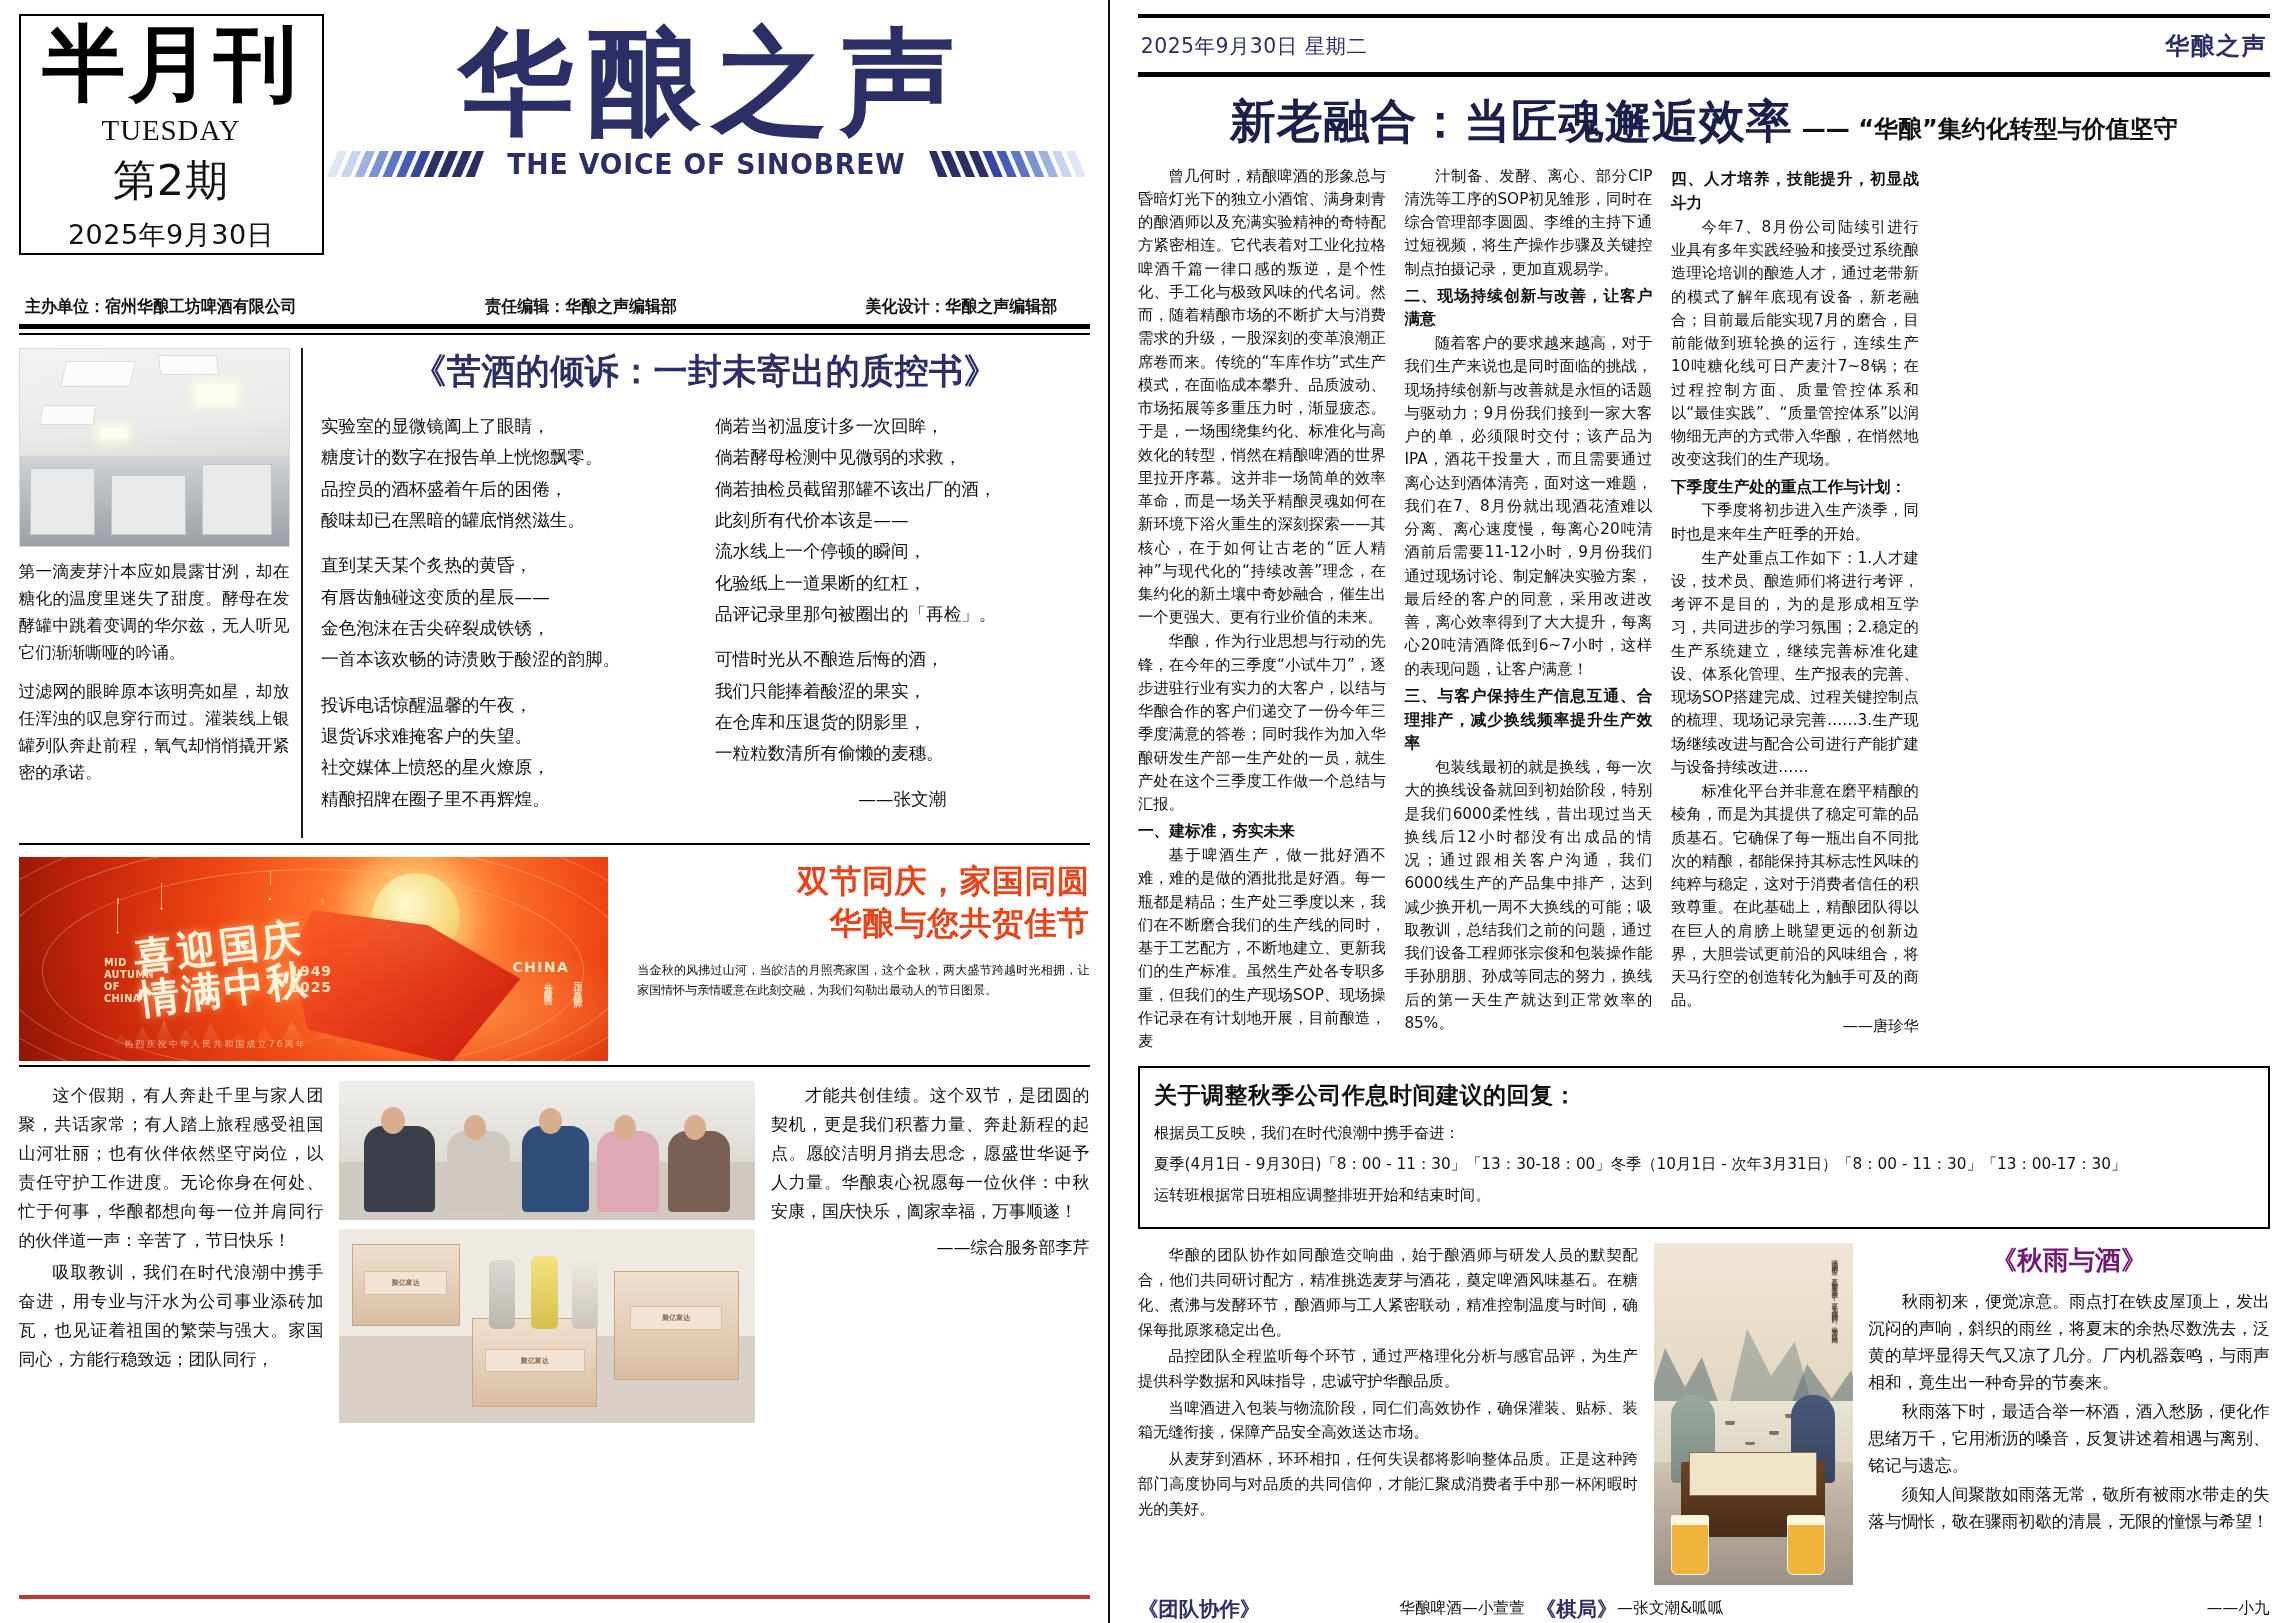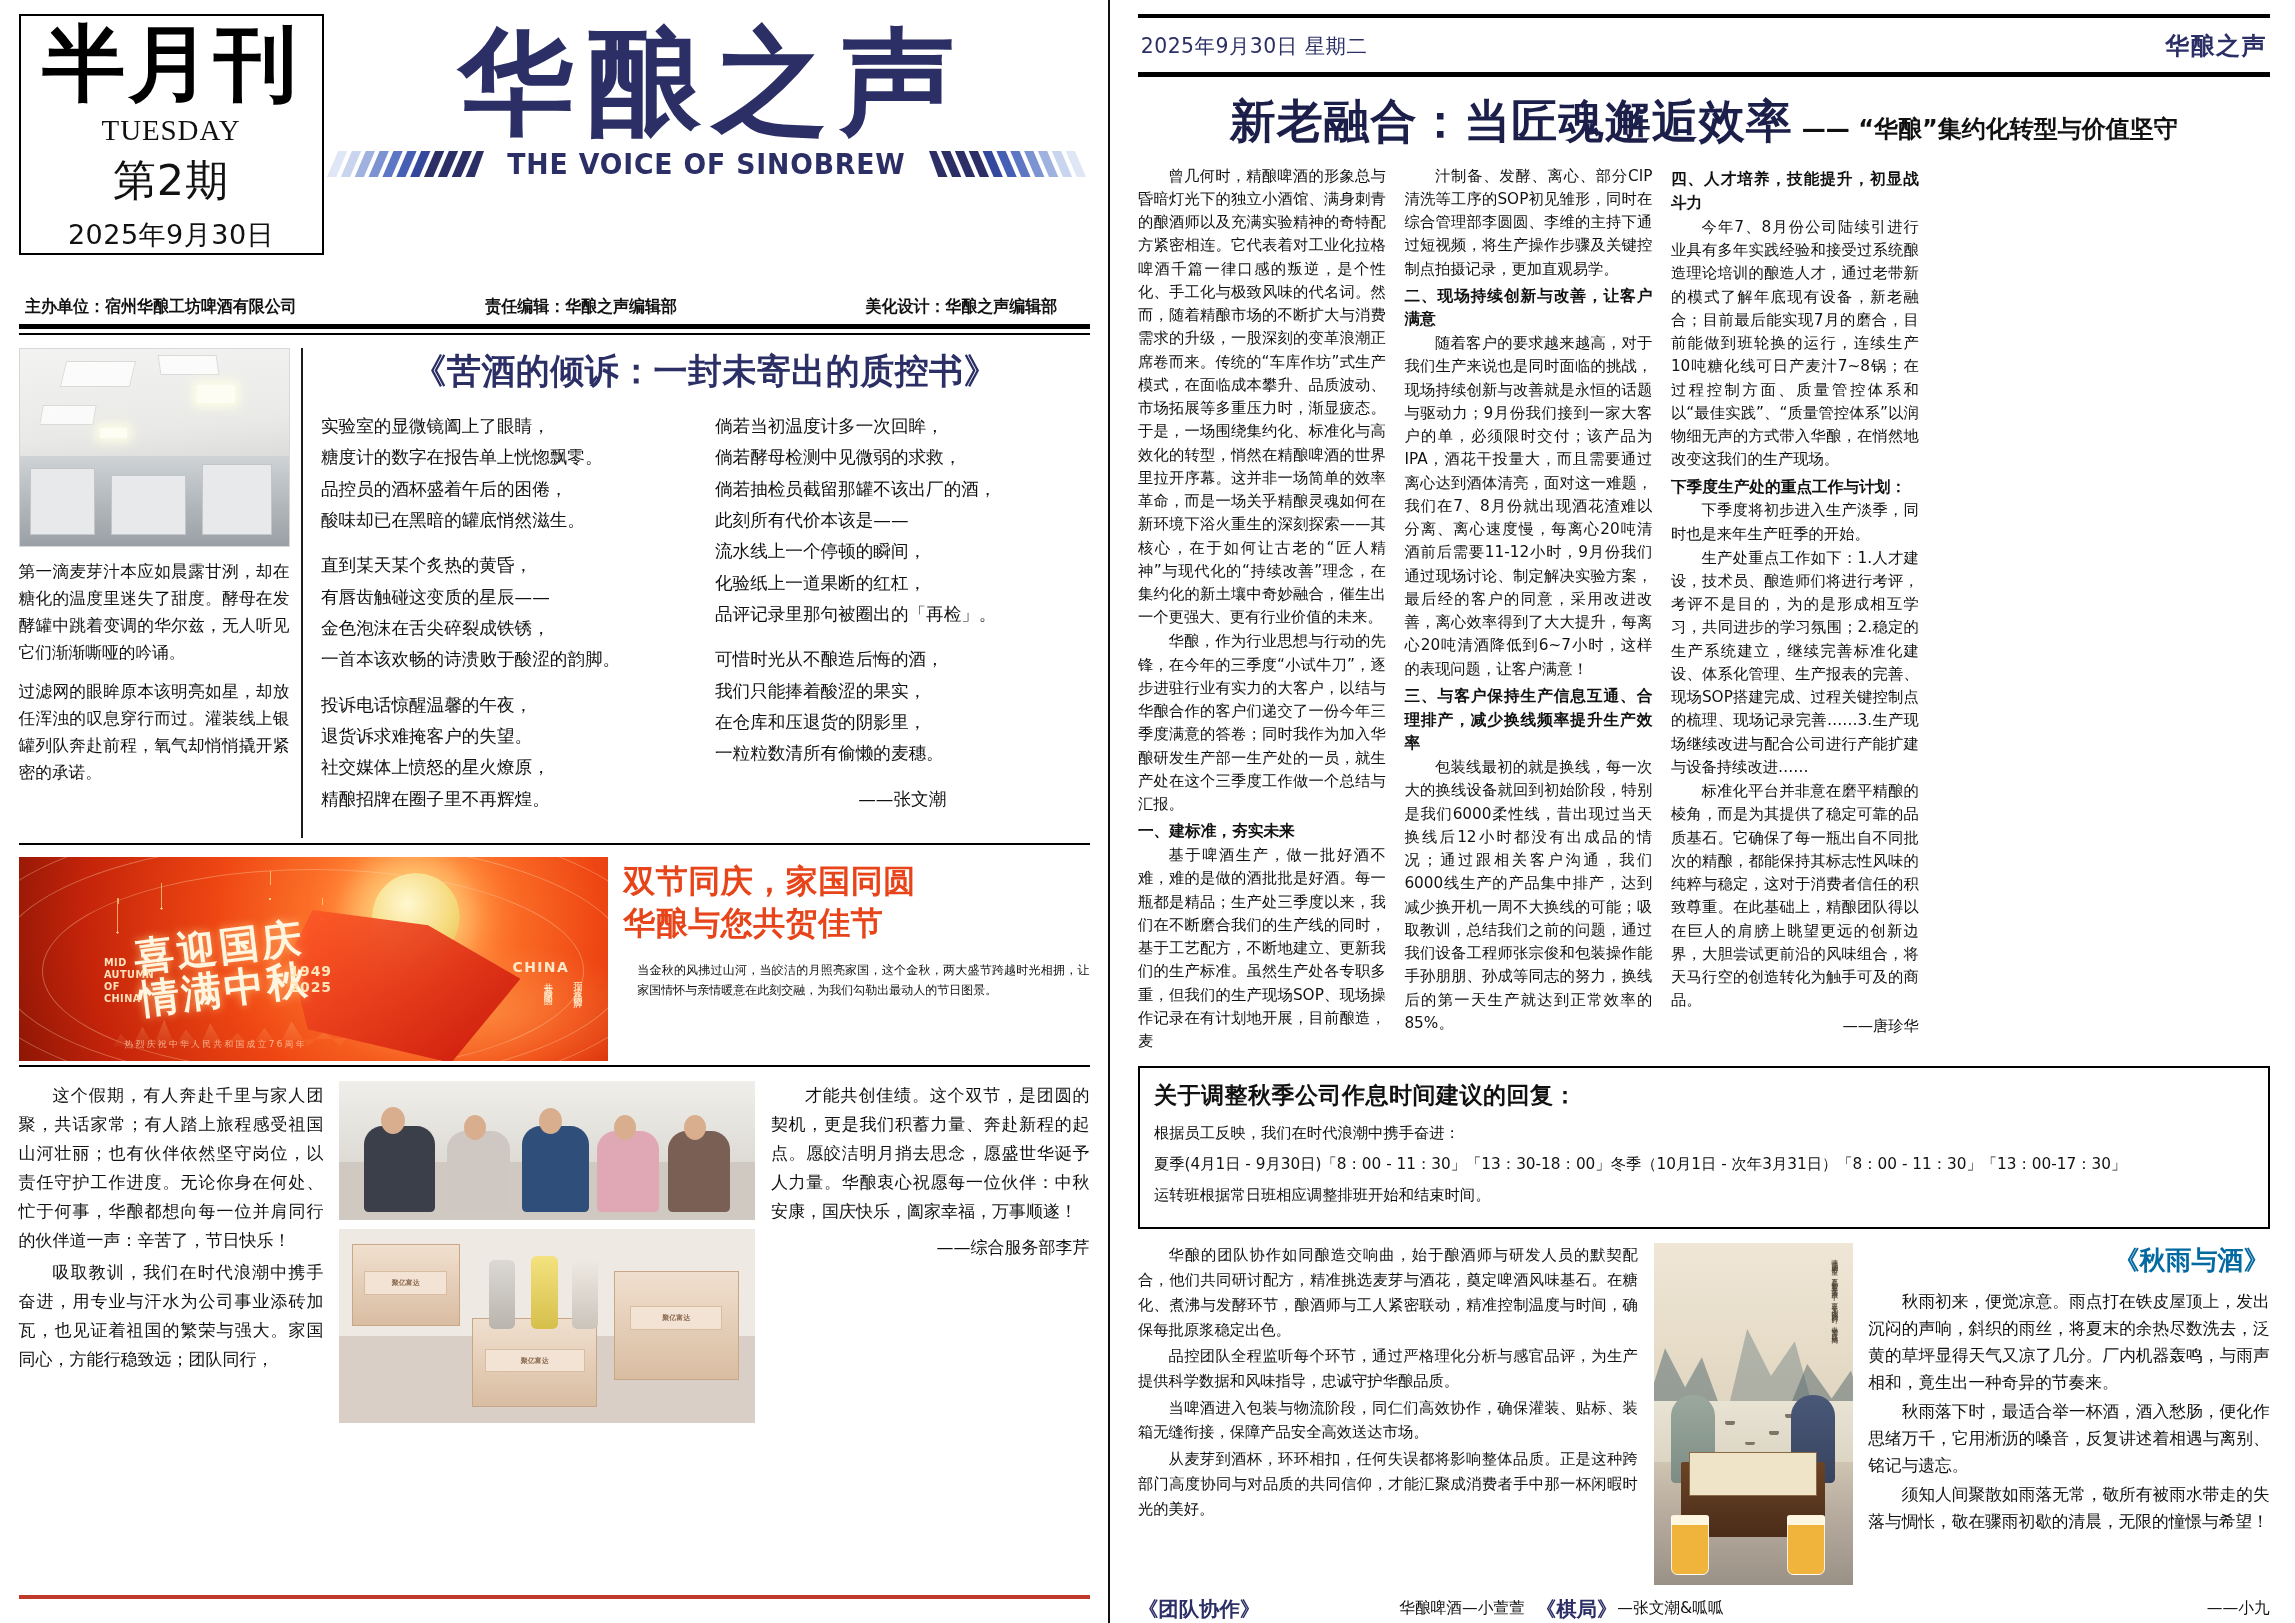--- a/index.html
+++ b/index.html
@@ -100,21 +100,21 @@
   .ad-banner .mid { position:absolute; left: 14.5%; top: 49%; color:#ffe2bb; font-size: 9.7px; font-weight:700; line-height:1.25; letter-spacing:0.5px;}
   .ad-banner .cn { position:absolute; right: 6.5%; top: 50%; color:#ffe9c9; font-size: 14px; font-weight:800; letter-spacing: 1.4px;}
   .ad-banner .cn-v { position:absolute; right: 4%; top: 58%; color:#ffe9c9; font-size: 9.3px; writing-mode: vertical-rl; letter-spacing: 2.8px; }
   .ad-banner .cn-v2 { position:absolute; right: 9%; top: 58%; color:#ffe9c9; font-size: 9.3px; writing-mode: vertical-rl; letter-spacing: 2.8px; }
   .ad-banner .foot { position:absolute; left: 18%; bottom: 5%; color: rgba(255,225,190,.7); font-size: 8.8px; letter-spacing: 2.3px; }
   .ad-banner .skyline { position:absolute; left: 16%; bottom: 7%; width: 46%; height: 22%;
      background: linear-gradient(180deg, rgba(255,215,160,.35), rgba(255,180,110,.05));
      clip-path: polygon(0 100%,3% 72%,7% 100%,11% 55%,15% 100%,19% 40%,23% 100%,27% 62%,32% 100%,36% 48%,41% 100%,46% 70%,51% 100%,56% 58%,61% 100%,66% 44%,72% 100%,78% 66%,84% 100%,90% 52%,95% 100%,100% 78%); }
 
   .ad-text { flex:1; padding-top: 2.8px; }
-  .ad-head { font-size: 32px; font-weight: 900; color:#e8441a; text-align:left; line-height:1.32; letter-spacing:0.5px; }
+  .ad-head { font-size: 32px; font-weight: 900; color:#e8441a; text-align:right; line-height:1.32; letter-spacing:0.5px; }
   .ad-body { font-size: 12px; line-height: 1.72; margin-top: 15.7px; text-align: justify; margin-left: 14px; }
 
   
   .bot-row { display:flex; margin-top: 14px; gap: 15.7px; }
   .bot-col { font-size: 17px; line-height: 1.70; text-align: justify; }
   .bot-col p { text-indent: 2em; margin-bottom: 3.7px; }
   .bot-col-1 { width: 305px; }
   .bot-photos { width: 416px; display:flex; flex-direction:column; gap: 8.3px; }
   .photo-team { width: 416px; height: 139px; position: relative; overflow:hidden;
      background: linear-gradient(180deg,#e8e6e2 0 42%, #cfc9c2 42% 100%); }
@@ -166,21 +166,21 @@
   .chess-img .table { position:absolute; left: 14%; right: 14%; bottom: 14%; height: 22%;
      background: linear-gradient(180deg,#6b4326,#4a2c18); border-radius: 1.9px; }
   .chess-img .board { position:absolute; left: 18%; right: 18%; bottom: 26%; height: 13%;
      background: #efe3c8; border: 1.4px solid #8a6a45; }
   .chess-img .beer { position:absolute; bottom: 3%; width: 38px; height: 60px; border-radius: 2.8px 2.8px 6.5px 6.5px;
      background: linear-gradient(180deg, #fff6e2 0 16%, #f0b43c 16% 100%); border:1.4px solid rgba(255,255,255,.8); }
   .chess-img .fig { position:absolute; bottom: 30%; width: 44px; height: 88px; border-radius: 21px 21px 4.6px 4.6px; }
   .chess-img .vtext { position:absolute; top: 3%; right: 6%; writing-mode: vertical-rl; font-size: 6.5px;
      color:#4a4034; letter-spacing: 1.4px; line-height: 1.9; font-family:"DejaVu Serif", serif;}
   .rb-poem { flex:1; }
-  .rb-poem h3 { font-size: 26px; font-weight: 900; color:#0369a1; text-align:right; margin-bottom: 9.3px; }
+  .rb-poem h3 { font-size: 26px; font-weight: 900; color:#701a75; text-align:center; margin-bottom: 9.3px; }
   .rb-poem p { font-size: 16.7px; line-height: 1.62; text-indent: 2em; margin-bottom: 1.9px; text-align: justify; }
 
   .r-footer { display:flex; align-items:center; margin-top: 9.3px; font-size: 17.6px; }
   .f-title { font-size: 20.4px; font-weight: 900; color:#2b2f66; }
   .f-sign { font-size: 15.7px; }
   .f-sp { flex:1; }
 
   .col-div { width: 1.9px; background: #111; align-self: stretch; }
 </style>
 </head>

